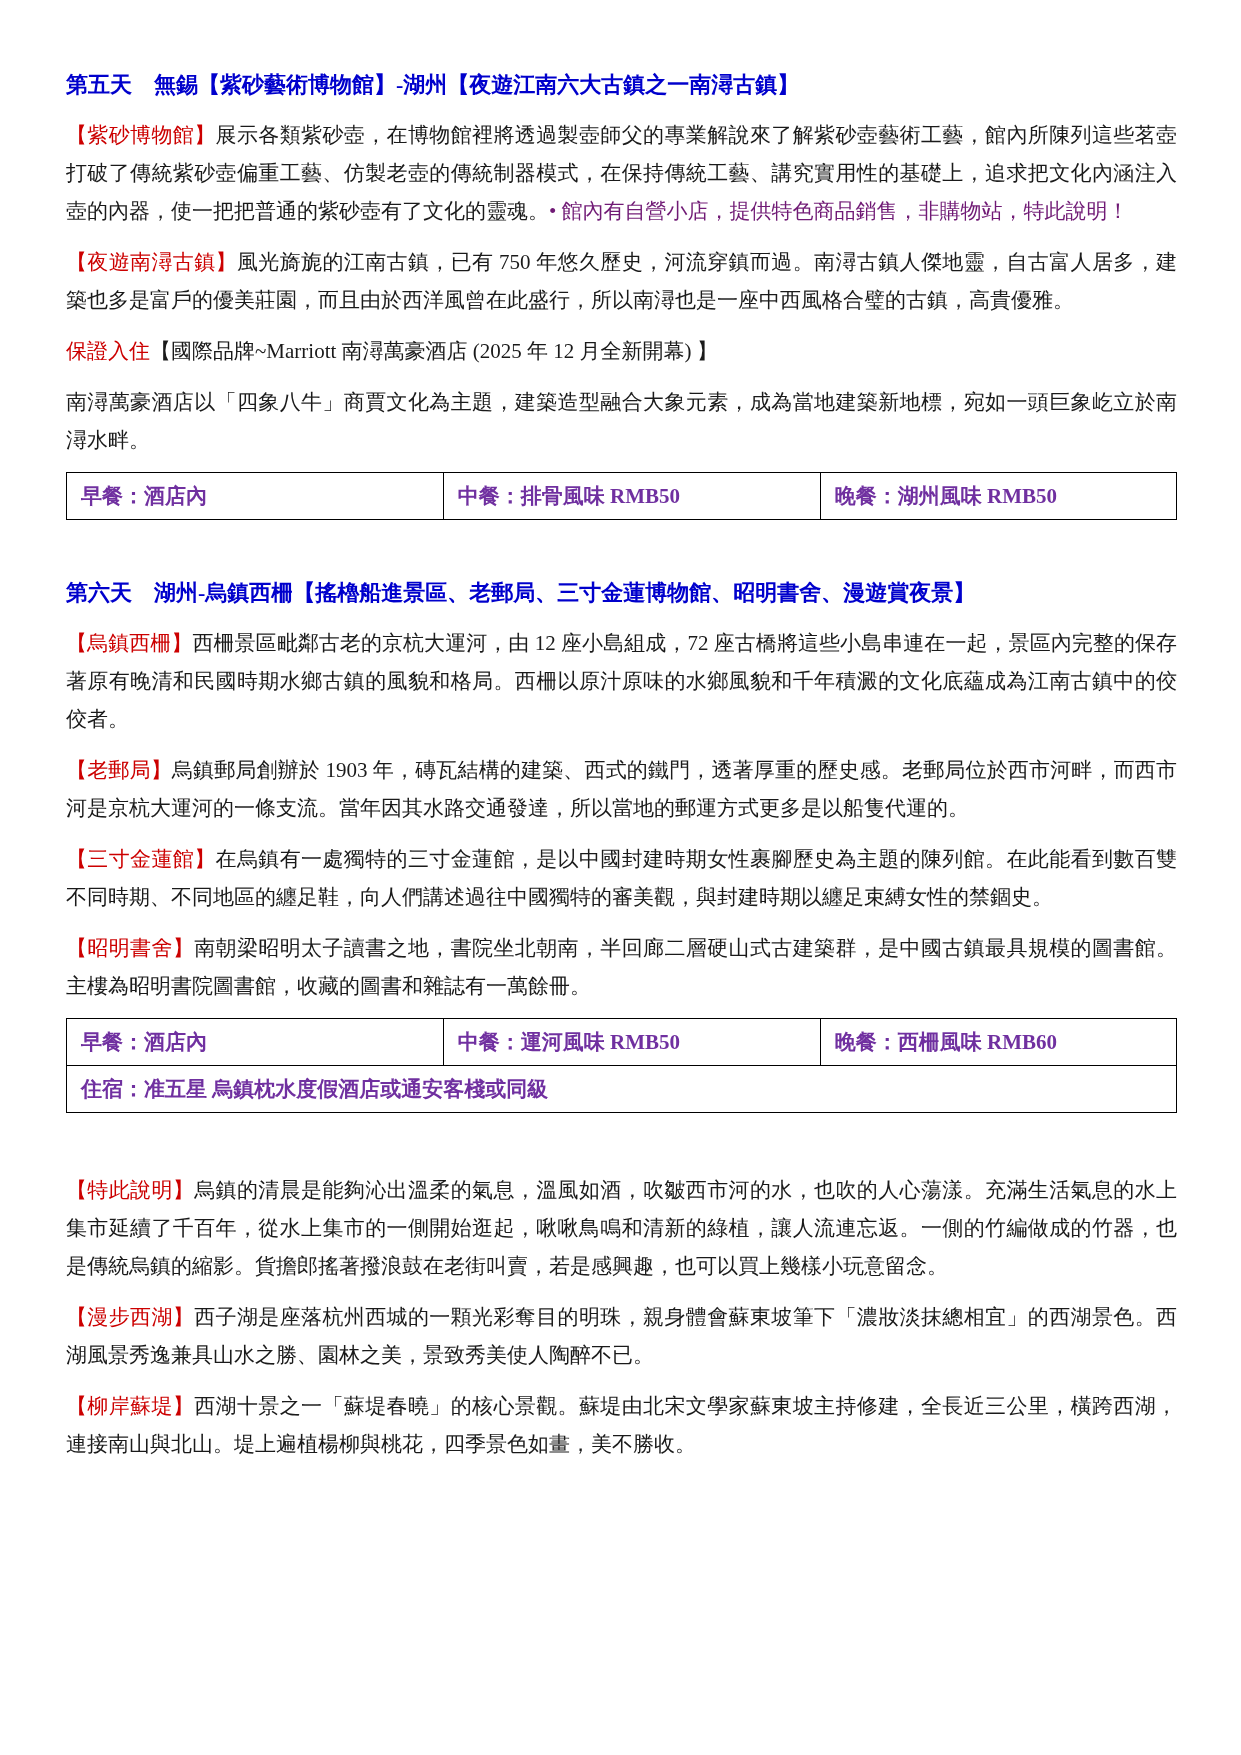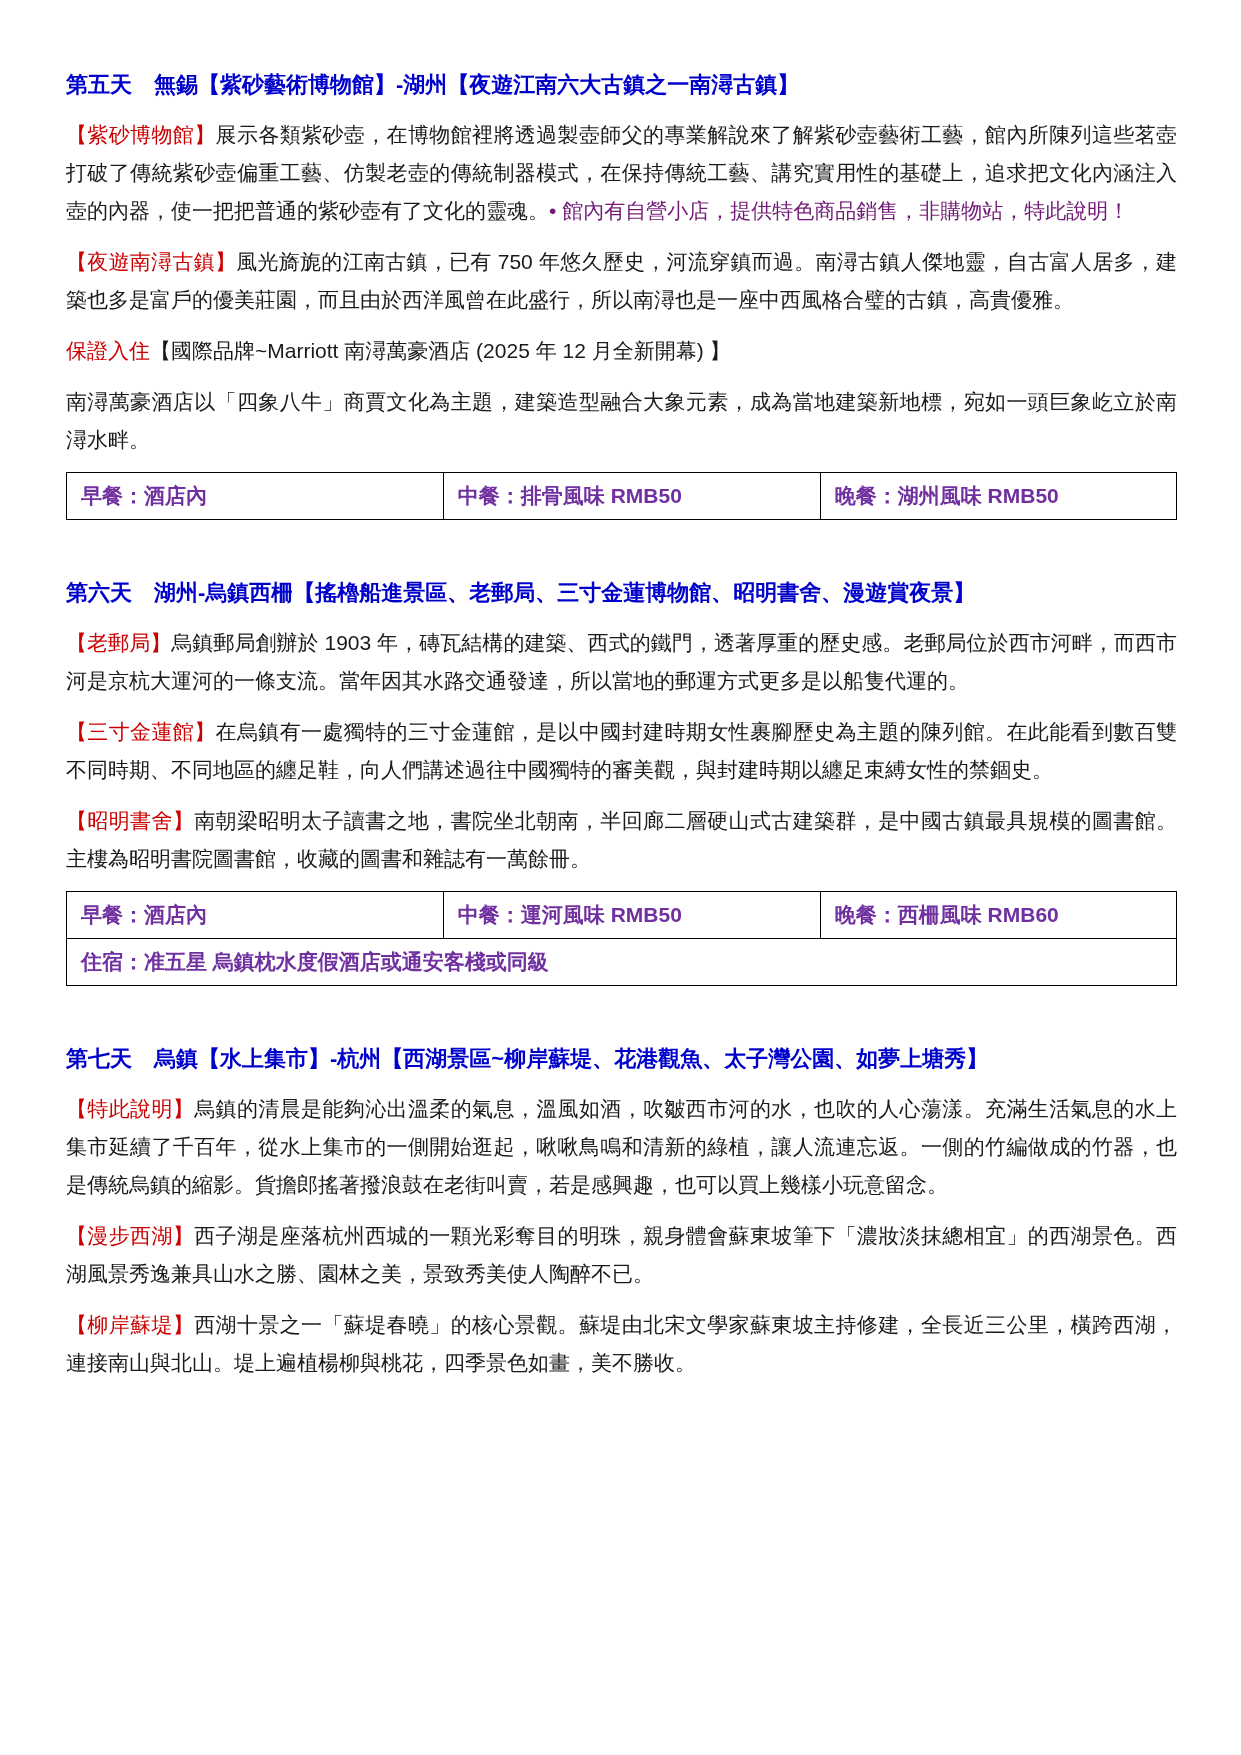--- a/index.html
+++ b/index.html
@@ -6,20 +6,21 @@
   body{
     width:1241px;min-height:1755px;
     font-family:"Liberation Sans","DejaVu Sans",sans-serif;
     color:#1a1a1a;
     -webkit-font-smoothing:antialiased;
   }
   .page{
     box-sizing:border-box;
     width:1241px;
     padding:70px 64px 40px 66px;
+    font-family:Liberation Serif, serif;
   }
   .day-section{margin:0;}
   .day-section + .day-section{margin-top:58px;}
   .day-heading{
     font-size:22px;
     font-weight:700;
     color:#0000CC;
     line-height:30px;
     margin:0 0 16px 0;
     white-space:nowrap;
@@ -77,20 +78,21 @@
         <td class="c2">中餐：排骨風味 RMB50</td>
         <td class="c3">晚餐：湖州風味 RMB50</td>
       </tr>
     </tbody>
       </table>
   </section>
 
   <section class="day-section">
     <h2 class="day-heading">第六天　湖州-烏鎮西柵【搖櫓船進景區、老郵局、三寸金蓮博物館、昭明書舍、漫遊賞夜景】</h2>
 
+    <p class="para"><span class="label">【烏鎮西柵】</span><span>西柵景區毗鄰古老的京杭大運河，由 12 座小島組成，72 座古橋將這些小島串連在一起，景區內完整的保存著原有晚清和民國時期水鄉古鎮的風貌和格局。西柵以原汁原味的水鄉風貌和千年積澱的文化底蘊成為江南古鎮中的佼佼者。</span></p>
 
     <p class="para"><span class="label">【老郵局】</span><span>烏鎮郵局創辦於 1903 年，磚瓦結構的建築、西式的鐵門，透著厚重的歷史感。老郵局位於西市河畔，而西市河是京杭大運河的一條支流。當年因其水路交通發達，所以當地的郵運方式更多是以船隻代運的。</span></p>
 
     <p class="para"><span class="label">【三寸金蓮館】</span><span>在烏鎮有一處獨特的三寸金蓮館，是以中國封建時期女性裹腳歷史為主題的陳列館。在此能看到數百雙不同時期、不同地區的纏足鞋，向人們講述過往中國獨特的審美觀，與封建時期以纏足束縛女性的禁錮史。</span></p>
 
     <p class="para"><span class="label">【昭明書舍】</span><span>南朝梁昭明太子讀書之地，書院坐北朝南，半回廊二層硬山式古建築群，是中國古鎮最具規模的圖書館。主樓為昭明書院圖書館，收藏的圖書和雜誌有一萬餘冊。</span></p>
 
     <table class="meal-table">
       <tbody>
           <tr>
@@ -99,21 +101,20 @@
         <td class="c3">晚餐：西柵風味 RMB60</td>
       </tr>
       <tr>
         <td colspan="3">住宿：准五星 烏鎮枕水度假酒店或通安客棧或同級</td>
       </tr>
     </tbody>
       </table>
   </section>
 
   <section class="day-section">
-    <h2 class="day-heading">第七天　烏鎮【水上集市】-杭州【西湖景區~柳岸蘇堤、花港觀魚、太子灣公園、如夢上塘秀】</h2>
 
     <p class="para"><span class="label">【特此說明】</span><span>烏鎮的清晨是能夠沁出溫柔的氣息，溫風如酒，吹皺西市河的水，也吹的人心蕩漾。充滿生活氣息的水上集市延續了千百年，從水上集市的一側開始逛起，啾啾鳥鳴和清新的綠植，讓人流連忘返。一側的竹編做成的竹器，也是傳統烏鎮的縮影。貨擔郎搖著撥浪鼓在老街叫賣，若是感興趣，也可以買上幾樣小玩意留念。</span></p>
 
     <p class="para"><span class="label">【漫步西湖】</span><span>西子湖是座落杭州西城的一顆光彩奪目的明珠，親身體會蘇東坡筆下「濃妝淡抹總相宜」的西湖景色。西湖風景秀逸兼具山水之勝、園林之美，景致秀美使人陶醉不已。</span></p>
 
     <p class="para"><span class="label">【柳岸蘇堤】</span><span>西湖十景之一「蘇堤春曉」的核心景觀。蘇堤由北宋文學家蘇東坡主持修建，全長近三公里，橫跨西湖，連接南山與北山。堤上遍植楊柳與桃花，四季景色如畫，美不勝收。</span></p>
   </section>
 
 </div>
 

